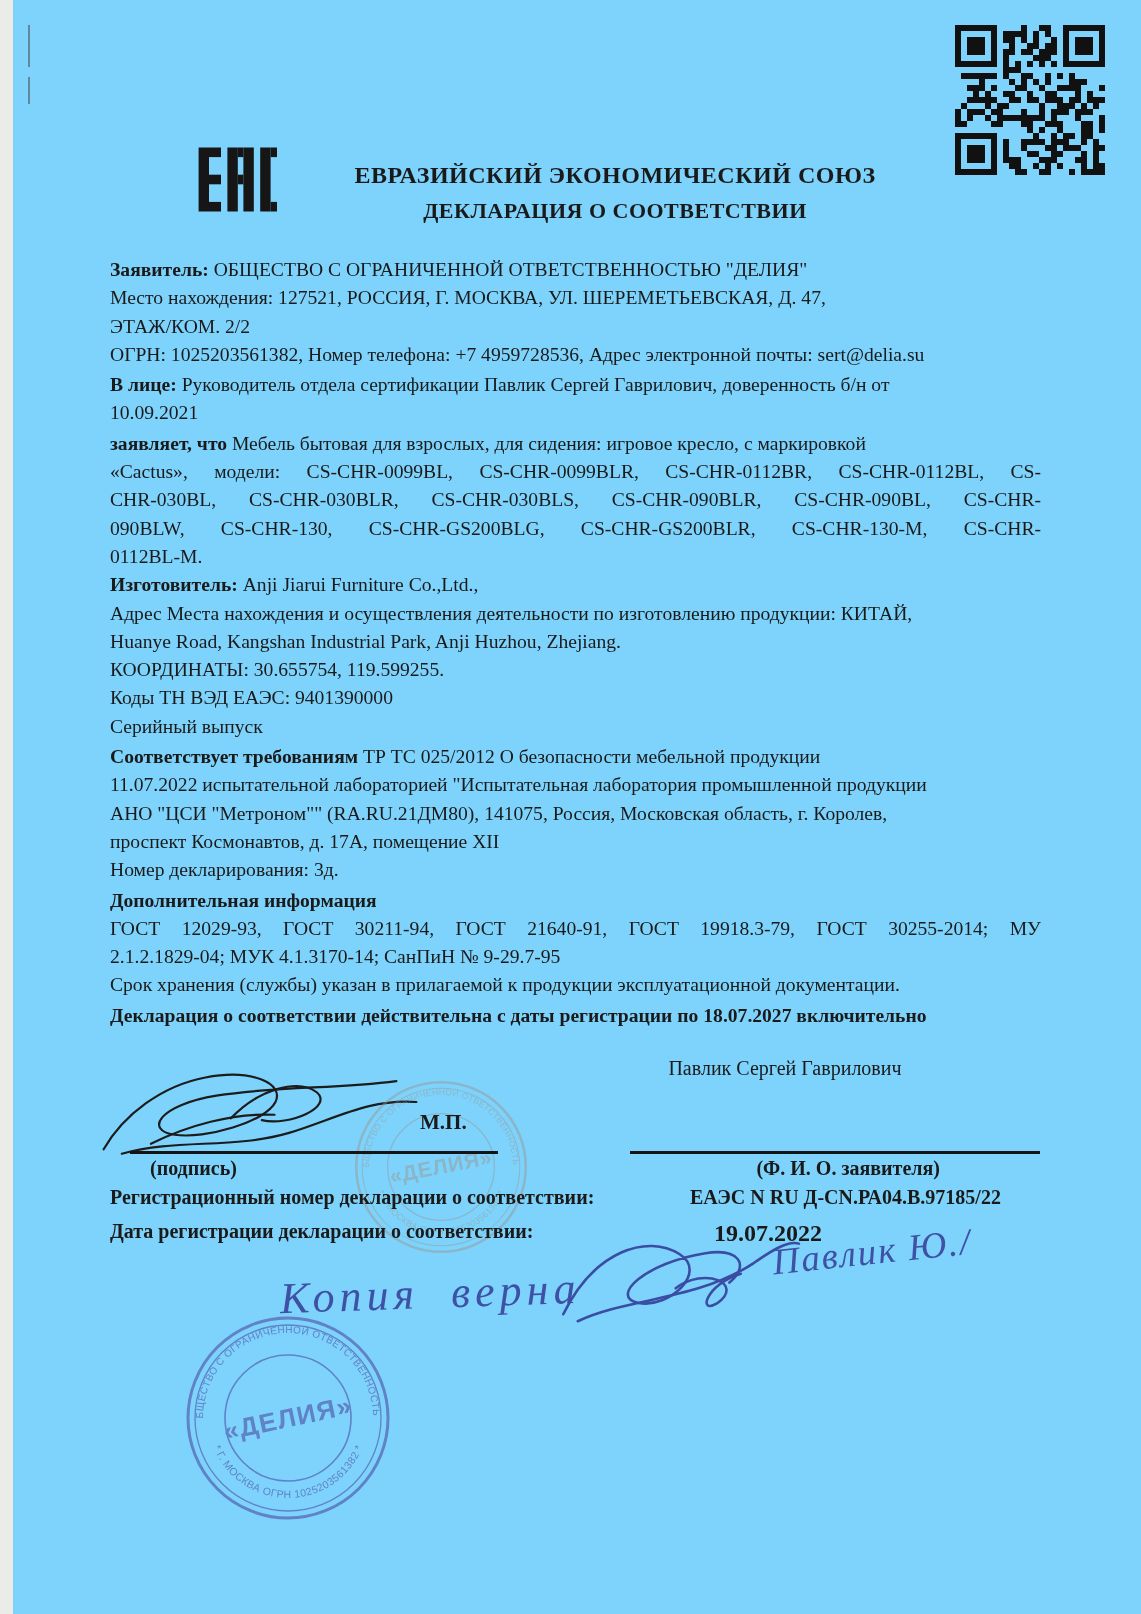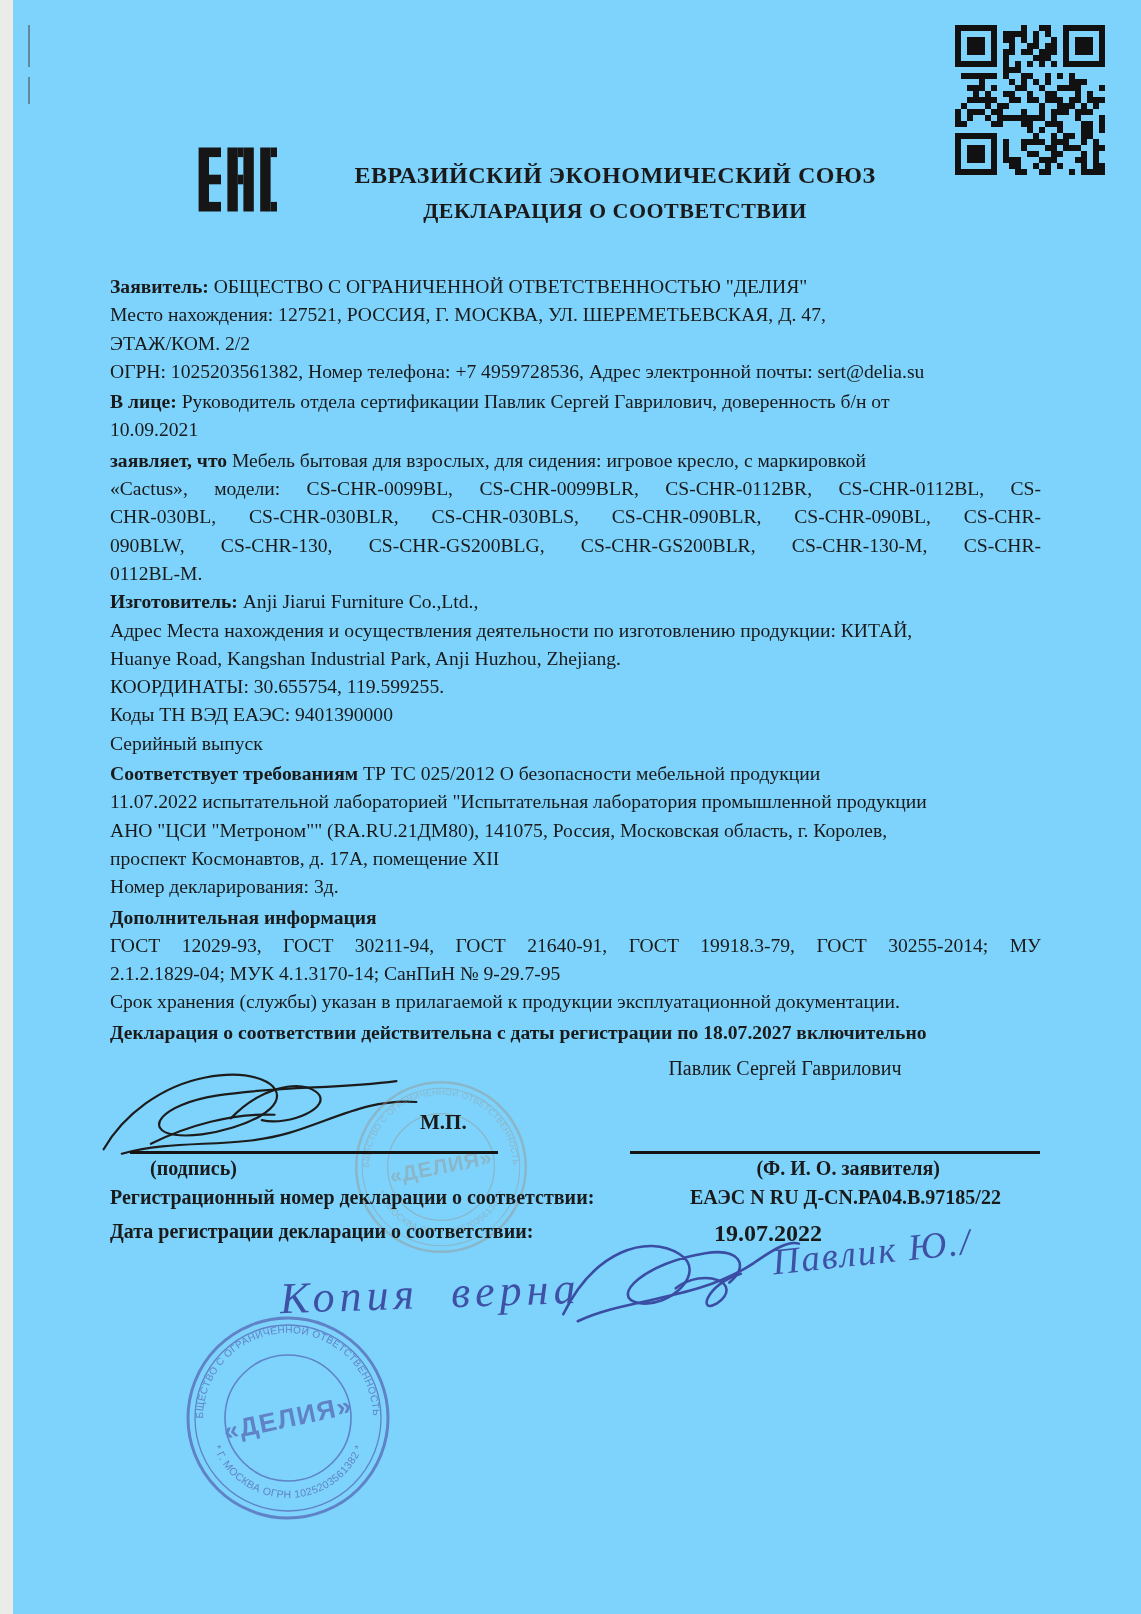--- a/index.html
+++ b/index.html
@@ -10,21 +10,21 @@
   .dash{position:absolute;left:28px;width:2px;background:#4a4a4a;opacity:.55;}
   .dash1{top:25px;height:42px;}
   .dash2{top:77px;height:27px;}
   
   .eac{position:absolute;left:197px;top:142px;width:80px;height:75px;}
   .qr{position:absolute;left:955px;top:25px;width:150px;height:150px;}
   .titles{position:absolute;left:150px;top:162px;width:930px;text-align:center;}
   .title1{font-size:24px;font-weight:bold;letter-spacing:.5px;}
   .title2{font-size:22px;font-weight:bold;margin-top:9px;letter-spacing:.5px;}
   
-  .doc-body{position:absolute;left:110px;top:256px;width:931px;font-size:19.6px;line-height:28.3px;margin-top:17px;}
+  .doc-body{position:absolute;left:110px;top:256px;width:931px;font-size:19.6px;line-height:28.3px;}
   .line{white-space:nowrap;}
   .line b{font-weight:bold;}
   .jl{white-space:normal;text-align:justify;text-align-last:justify;}
   .gap{margin-top:2px;}
   
   .sig-black{position:absolute;left:85px;top:1062px;width:350px;height:100px;}
   .stamp-faint{position:absolute;left:352px;top:1078px;width:178px;height:178px;opacity:.45;}
   .mp{position:absolute;left:420px;top:1110px;font-size:21px;font-weight:bold;}
   .rule{position:absolute;top:1151px;height:3px;background:#141414;}
   .rule-left{left:130px;width:368px;}

